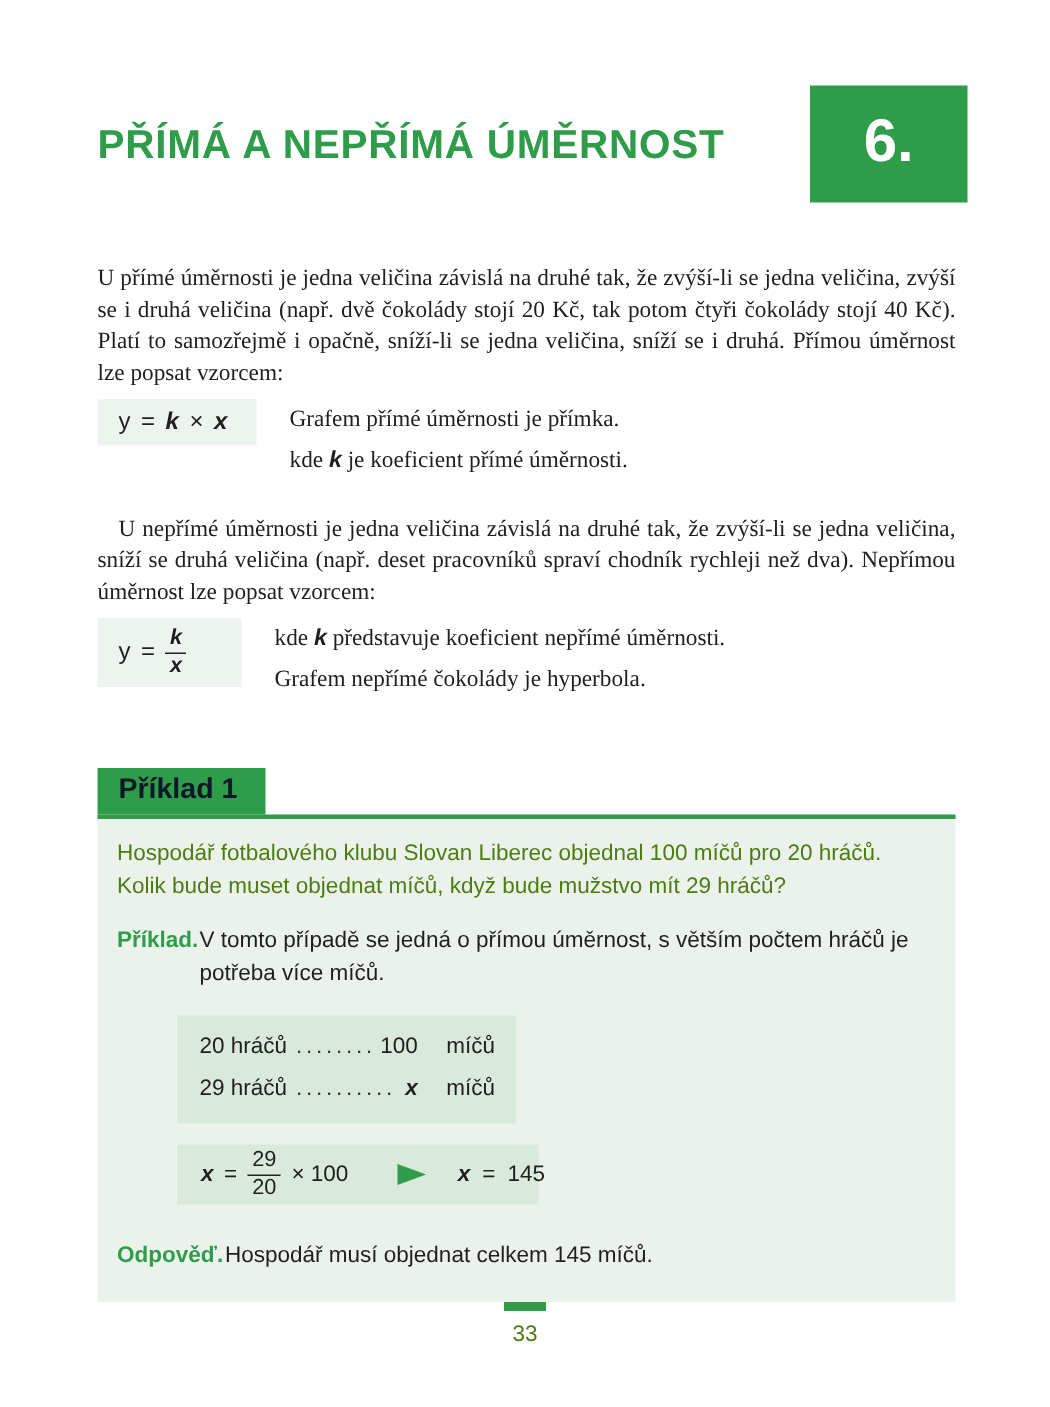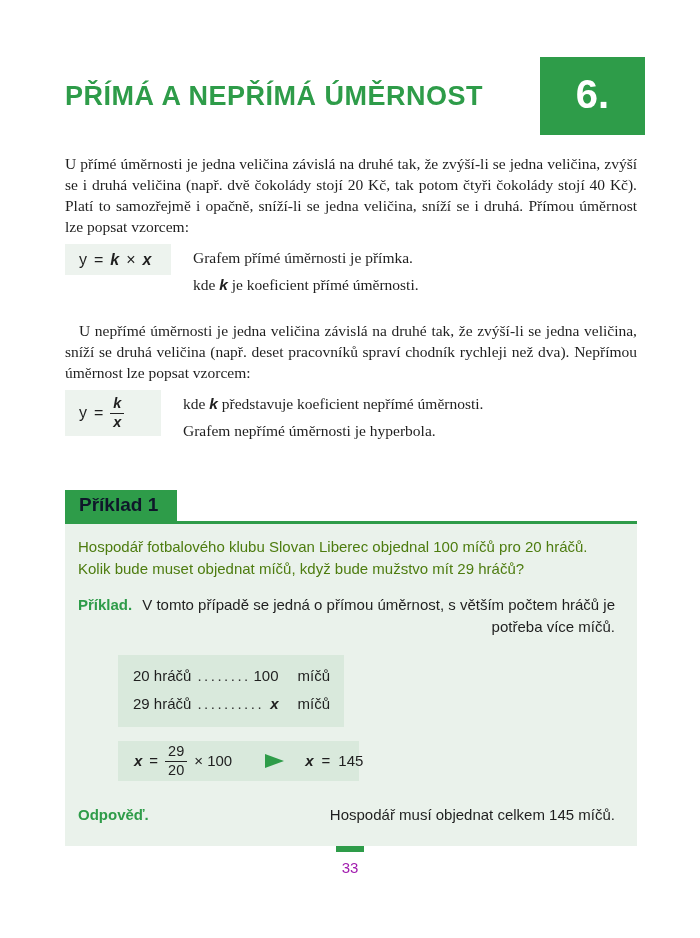--- a/index.html
+++ b/index.html
@@ -30,21 +30,21 @@
   .chapter-badge{
     width:105px;height:78px;background:var(--green);
     color:#ffffff;font-size:40px;font-weight:800;
     display:flex;align-items:center;justify-content:center;
     padding-bottom:4px;
   }
   
   .body-text{
     font-family:"Liberation Serif",serif;
     font-size:15.5px;line-height:21px;text-align:justify;
-    width:572px;margin-top:18px;
+    width:572px;margin-top:40px;
   }
   .body-text.indent{text-indent:14px;margin-top:22px;}
   
   .formula-row{display:flex;align-items:flex-start;margin-top:7px;}
   .formula-box{
     background:var(--formula-bg);
     display:flex;align-items:center;
     font-family:"Liberation Sans",sans-serif;font-size:16px;
     padding:0 14px;gap:7px;white-space:nowrap;
   }
@@ -70,21 +70,21 @@
   .example-panel{
     background:var(--panel-bg);
     border-top:3px solid var(--green);
     width:572px;
     padding:12px 22px 20px 13px;
     font-size:15px;line-height:22px;
   }
   .problem-text{color:#4d7c0f;}
   .labeled-row{display:flex;margin-top:14px;align-items:flex-start;}
   .row-label{color:var(--green);font-weight:700;width:55px;flex:0 0 55px;}
-  .row-body{flex:1;text-align:right;}
+  .row-body{flex:1;}
   
   .proportion-box{
     background:var(--inner-bg);
     margin:17px 0 0 40px;width:226px;
     padding:7px 14px 9px 15px;
   }
   .p-row{display:flex;align-items:baseline;line-height:28px;white-space:nowrap;}
   .p-left{flex:0 0 auto;}
   .p-dots{flex:1 1 auto;overflow:hidden;letter-spacing:2.5px;margin:0 6px;color:#333;}
   .p-value{margin-right:19px;}
@@ -106,21 +106,21 @@
   
   .answer-row{margin-top:23px;display:flex;}
   .answer-row .row-label{width:72px;flex:0 0 72px;}
   
   .page-footer{
     margin-top:auto;margin-bottom:14px;
     display:flex;flex-direction:column;align-items:center;
     align-self:center;transform:translateX(-5px);
   }
   .footer-rule{width:28px;height:6px;background:var(--green);}
-  .page-number{font-size:15px;margin-top:7px;color:#a21caf;}
+  .page-number{font-size:15px;margin-top:7px;color:#4d7c0f;}
 </style>
 </head>
 <body>
 
 <div class="page">
 
   <header class="chapter-header">
     <h1 class="chapter-title">PŘÍMÁ A NEPŘÍMÁ ÚMĚRNOST</h1>
     <div class="chapter-badge">6.</div>
   </header>
@@ -155,21 +155,21 @@
         <span class="frac-num var">k</span>
         <span class="frac-den var">x</span>
       </span>
     </div>
     <div class="formula-notes">
       <div class="note-line">
         <span>kde</span>
         <span class="var">k</span>
         <span>představuje koeficient nepřímé úměrnosti.</span>
       </div>
-      <div class="note-line">Grafem nepřímé úměrnosti je hyperbola.</div>
+      <div class="note-line">Grafem nepřímé čokolády je hyperbola.</div>
     </div>
   </div>
 
   <div class="example-tab">Příklad 1</div>
   <section class="example-panel">
 
     <p class="problem-text">Hospodář fotbalového klubu Slovan Liberec objednal 100 míčů pro 20 hráčů. Kolik bude muset objednat míčů, když bude mužstvo mít 29 hráčů?</p>
 
     <div class="labeled-row">
       <span class="row-label">Příklad.</span>

